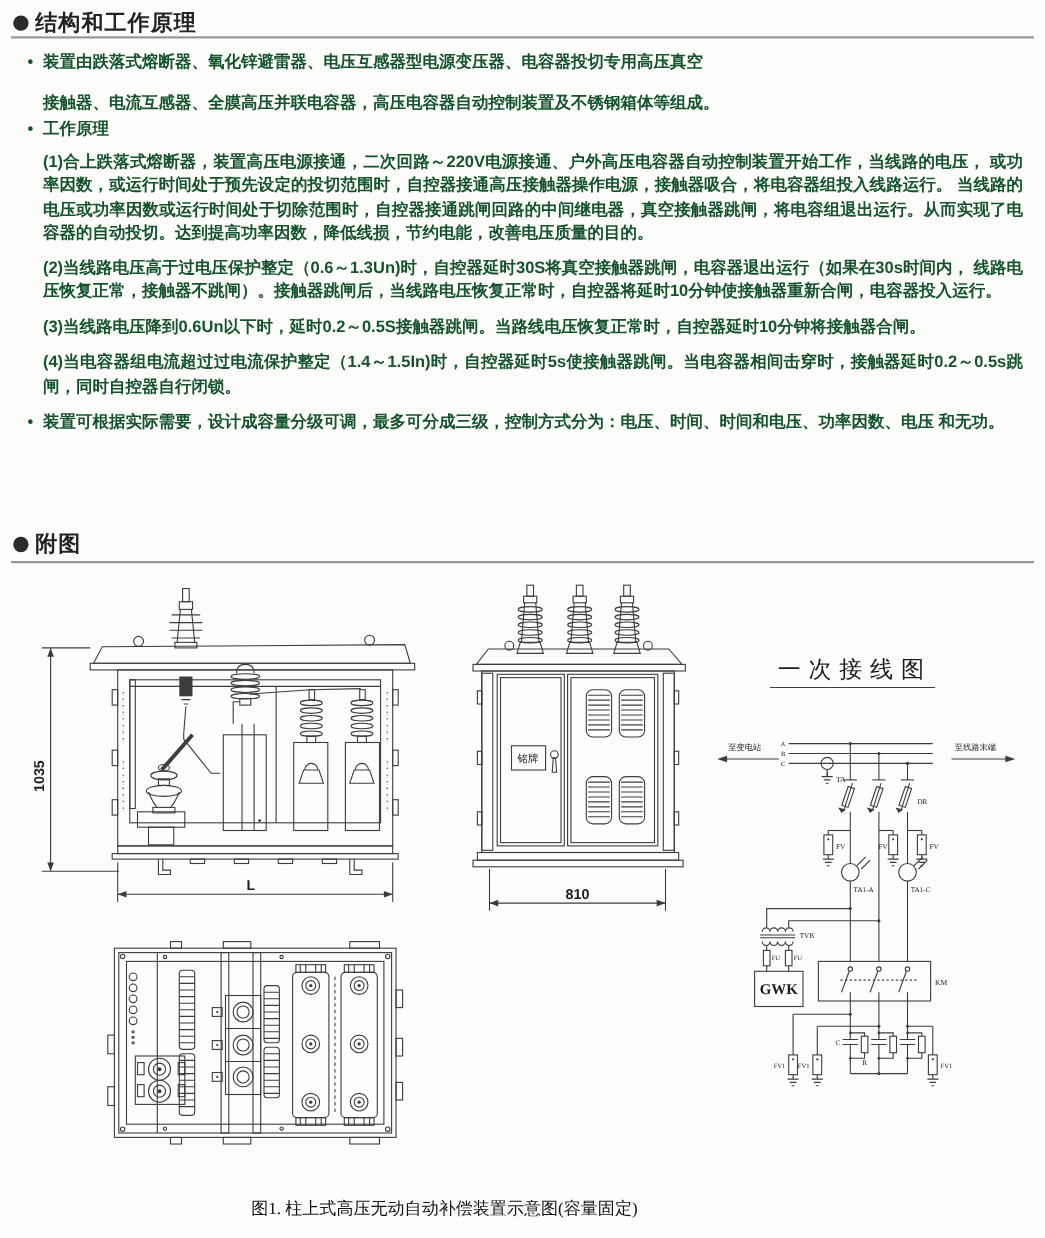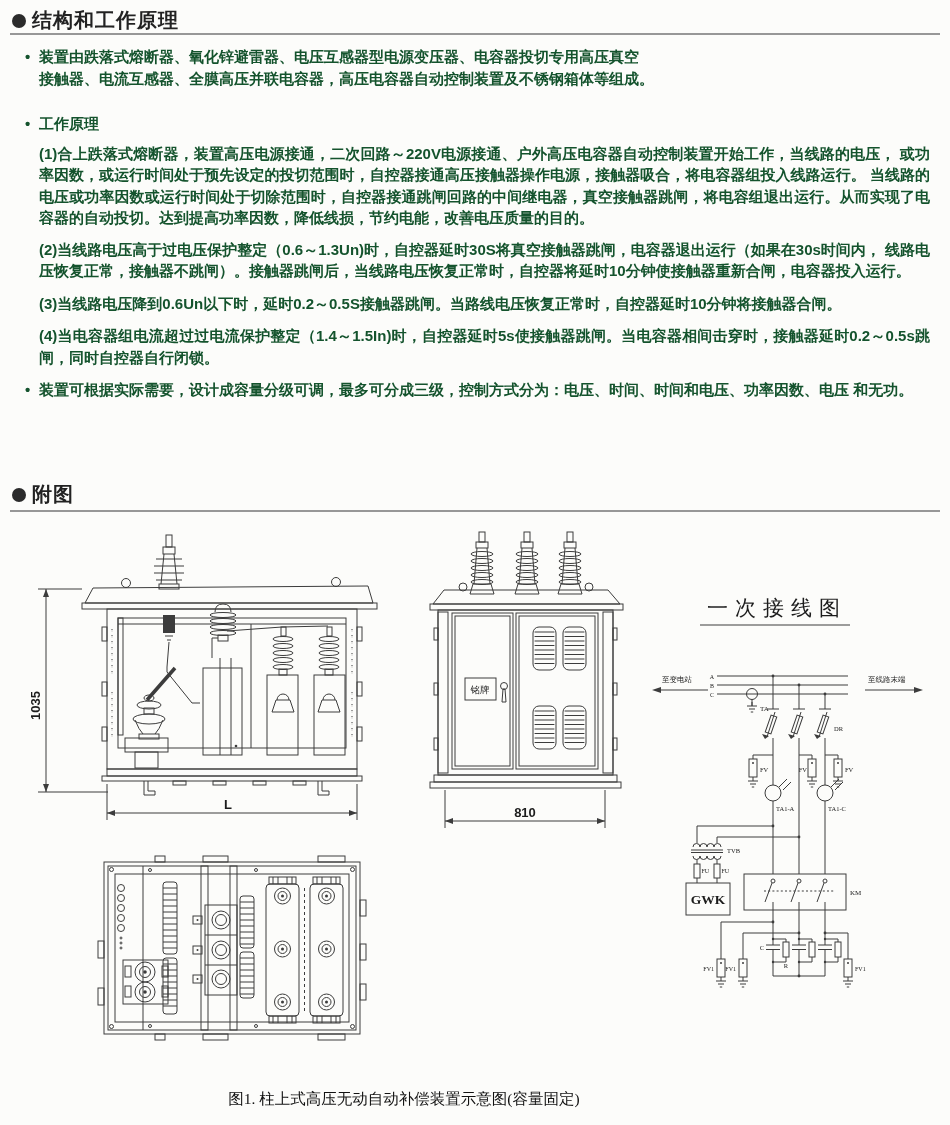--- a/index.html
+++ b/index.html
@@ -12,21 +12,21 @@
   .sec-title{font-size:20px;font-weight:800;letter-spacing:1px;color:#222;}
   .rule{height:2px;background:#979797;}
   
   .textblock{left:22px;top:40px;width:908px;font-size:15px;line-height:21.5px;
              font-weight:600;text-align:justify;color:#14532d;}
   .li{position:relative;padding-left:17px;}
   .li::before{content:"•";position:absolute;left:3px;top:0;}
   .cont{padding-left:17px;}
   .para{padding-left:17px;}
   .mt6{margin-top:6px;} .mt8{margin-top:8px;} .mt10{margin-top:10px;}
-  .mt13{margin-top:11px;} .mt14{margin-top:24px;} .mt15{}
+  .mt13{margin-top:11px;} .mt14{margin-top:3px;} .mt15{margin-top:15px;}
   
   .draw line,.draw path,.draw rect,.draw circle,.draw ellipse,.draw polygon,.draw polyline{
       stroke:#3c3c3c;fill:none;stroke-width:1;}
   .draw .fillb{fill:#3c3c3c;stroke:none;}
   .draw .thick{stroke-width:3.5;}
   .draw text{stroke:none;fill:#1c1c1c;}
   .dim{font-size:13px;font-weight:bold;font-family:"Liberation Sans",sans-serif;}
   .schtxt{font-family:"Liberation Serif",serif;}
   .caption{left:0;top:1089px;width:808px;text-align:center;
            font-family:"Liberation Serif",serif;font-size:15.5px;color:#111;}

